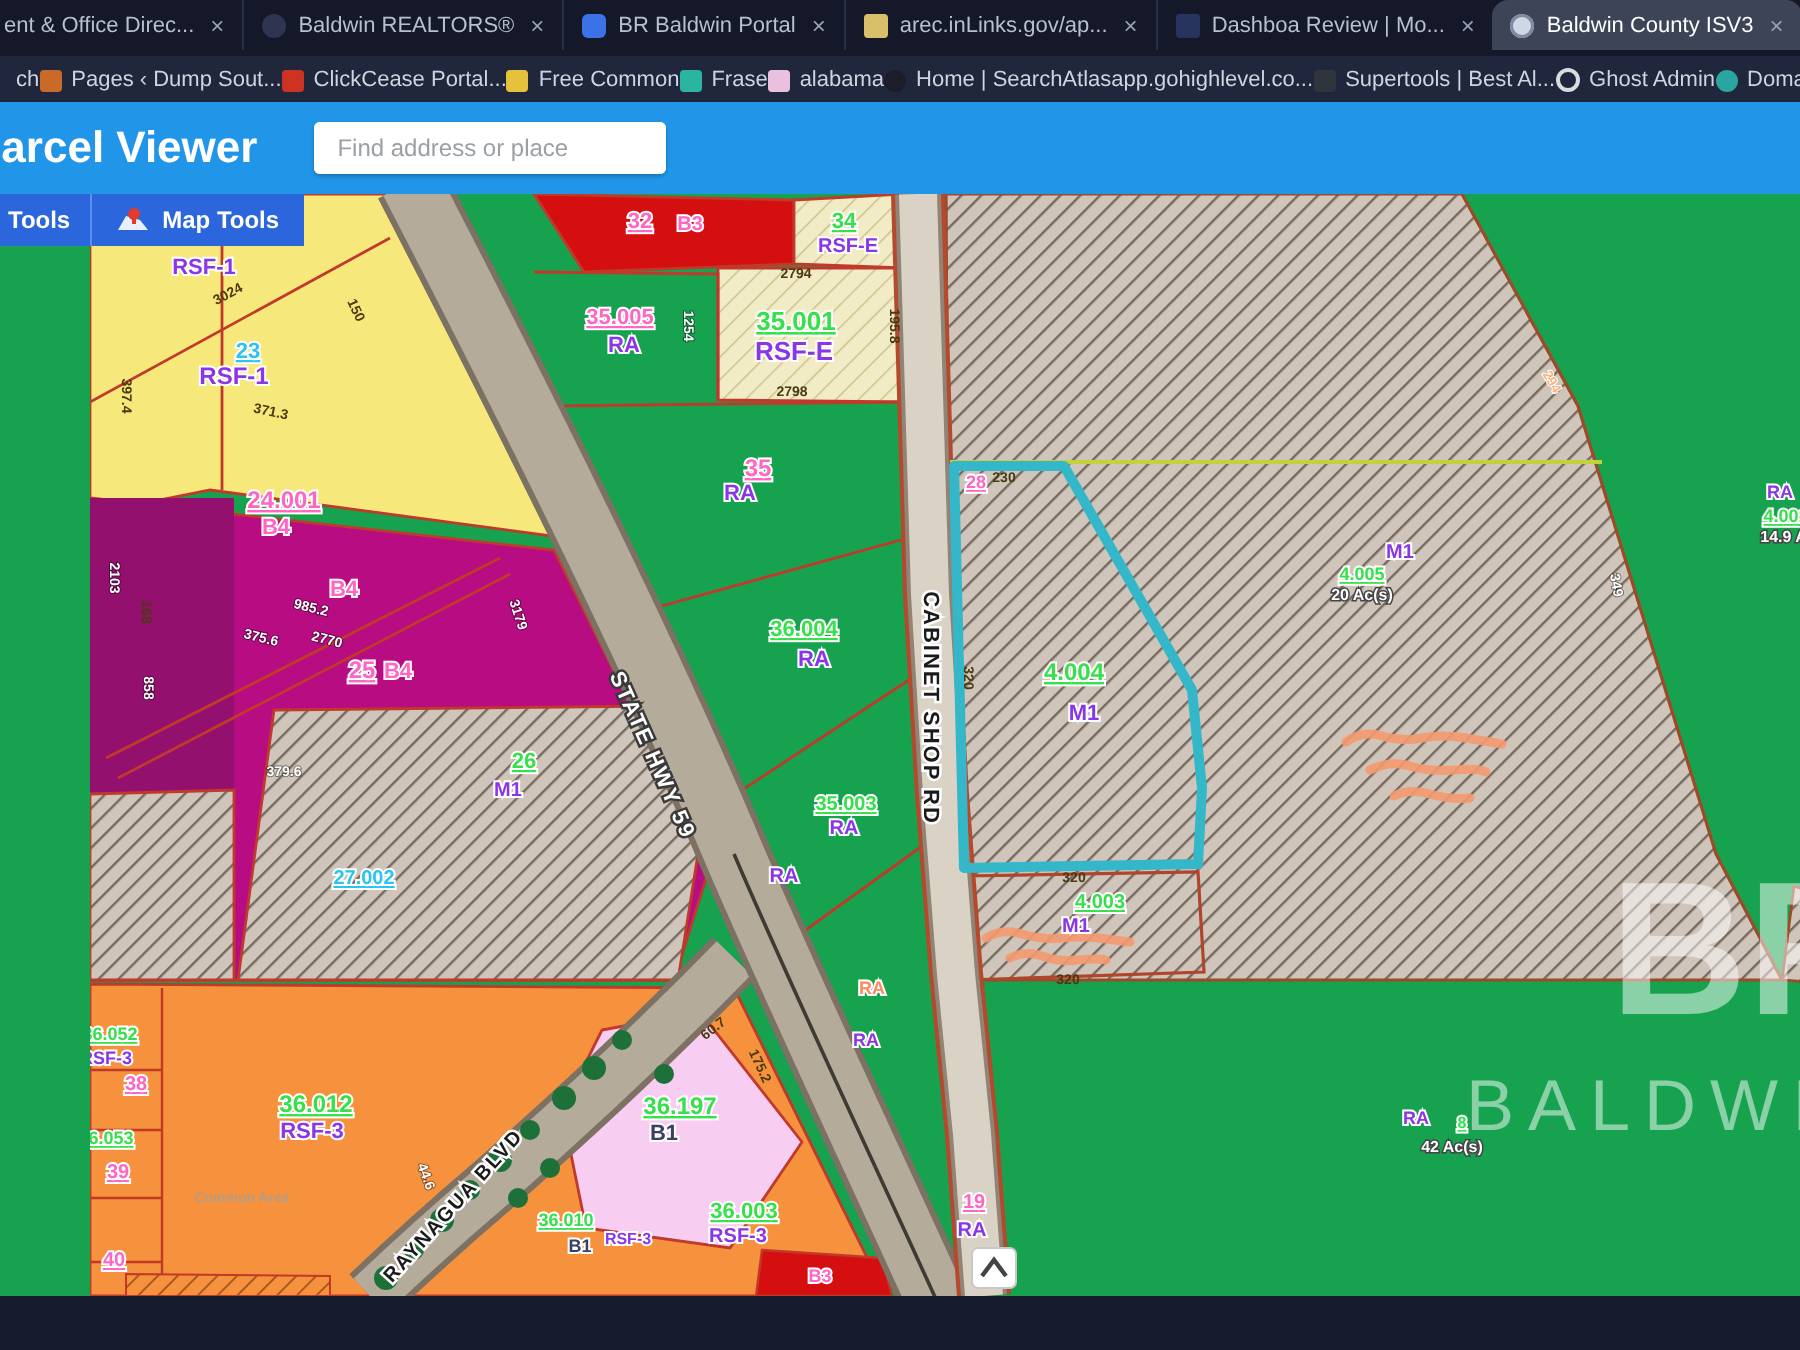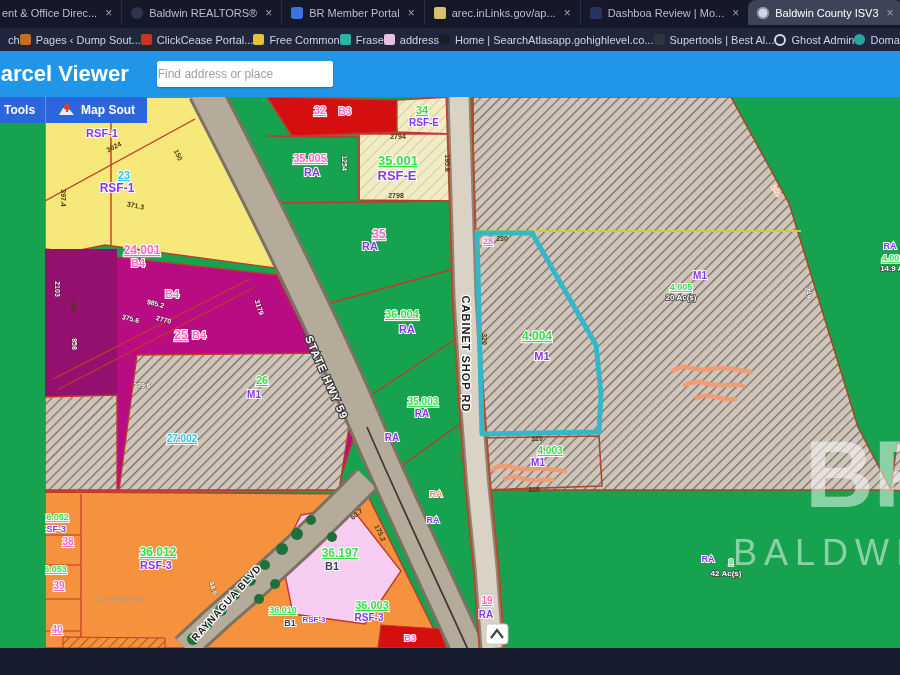--- a/index.html
+++ b/index.html
@@ -22,30 +22,30 @@
   
   .addressbar{display:flex;align-items:center;height:27px;background:#252b45;color:#d8dbe6;
               font-size:12px;padding:0 10px 0 0;}
   .url{flex:1;padding-left:0px;letter-spacing:.2px;}
   .star{color:#cfd3e0;font-size:14px;margin-right:12px;}
   .avatar{width:18px;height:18px;border-radius:50%;background:#4a4fd0;color:#fff;font-weight:bold;
           font-size:11px;display:flex;align-items:center;justify-content:center;}
   
   .bookmarksbar{display:flex;align-items:center;height:23px;background:#20263c;color:#cfd4e2;
                 font-size:11px;padding:0 8px;justify-content:space-between;overflow:hidden;}
-  .bm{display:flex;align-items:flex-start;gap:5px;white-space:nowrap;flex:0 0 auto;}
+  .bm{display:flex;align-items:flex-end;gap:5px;white-space:nowrap;flex:0 0 auto;}
   .bmicon{width:11px;height:11px;border-radius:2px;flex:0 0 11px;}
   .bmicon.circle{border-radius:50%;}
   .bmicon.ring{border-radius:50%;background:transparent !important;border:2px solid #d8dbe2;width:8px;height:8px;flex-basis:8px;}
   
   .appheader{display:flex;align-items:center;height:46px;background:#2196e8;color:#fff;}
   .apptitle{font-size:22px;font-weight:bold;margin-left:-14px;white-space:nowrap;}
   .searchbox{display:flex;align-items:center;background:#fff;border-radius:3px;margin-left:28px;
              height:26px;width:176px;overflow:hidden;box-shadow:0 1px 2px rgba(0,0,0,.25);}
-  .searchbox input{border:none;outline:none;flex:1;height:100%;padding:0 1px;font-size:12px;
+  .searchbox input{border:none;outline:none;flex:1;height:100%;padding:0 12px;font-size:12px;
                    font-family:"Liberation Sans",sans-serif;color:#a21caf;}
   .searchbox input::placeholder{color:#9aa0a6;}
   .sdiv{width:1px;height:18px;background:#d8d8d8;}
   .sbtn{width:26px;height:100%;display:flex;align-items:center;justify-content:center;background:#fff;border:none;}
   
   .maparea{position:relative;width:900px;height:551px;background:#17a24f;padding-left:45px;}
   .toolsbar{position:absolute;left:0;top:0;height:26px;background:#2b66dd;display:flex;
             align-items:center;color:#fff;font-weight:bold;font-size:12px;z-index:5;}
   .tools-btn{padding:0 10px 0 4px;}
   .vdiv{width:1px;height:26px;background:#5d8ef0;}
@@ -80,21 +80,21 @@
         <span class="tlabel">ent &amp; Office Direc...</span>
         <span class="tclose">×</span>
       </div>
       <div class="tab">
         <span class="fav f-dark"></span>
         <span class="tlabel">Baldwin REALTORS®</span>
         <span class="tclose">×</span>
       </div>
       <div class="tab">
         <span class="fav f-shield"></span>
-        <span class="tlabel">BR Member Portal</span>
+        <span class="tlabel">BR Baldwin Portal</span>
         <span class="tclose">×</span>
       </div>
       <div class="tab">
         <span class="fav f-yellow"></span>
         <span class="tlabel">arec.inLinks.gov/ap...</span>
         <span class="tclose">×</span>
       </div>
       <div class="tab">
         <span class="fav f-navy"></span>
         <span class="tlabel">Dashboa Review | Mo...</span>
@@ -123,21 +123,21 @@
       <div class="bm">
         <span class="bmicon" style="background: rgb(230, 194, 60);"></span>
         <span>Free Common</span>
       </div>
       <div class="bm">
         <span class="bmicon" style="background: rgb(43, 181, 160);"></span>
         <span>Frase</span>
       </div>
       <div class="bm">
         <span class="bmicon" style="background: rgb(233, 192, 221);"></span>
-        <span>address</span>
+        <span>alabama</span>
       </div>
       <div class="bm">
         <span class="bmicon circle" style="background: rgb(27, 30, 40);"></span>
         <span>Home | SearchAtlas</span>
       </div>
       <div class="bm">
         <span>app.gohighlevel.co...</span>
       </div>
       <div class="bm">
         <span class="bmicon" style="background: rgb(48, 52, 60);"></span>
@@ -167,21 +167,21 @@
   <div class="maparea">
     <div class="toolsbar">
       <span class="tools-btn">Tools</span>
       <div class="vdiv"></div>
       <span class="maptools-btn">
         <svg width="17" height="14" viewBox="0 0 17 14">
           <path d="M1,12 L5,5 L12,7 L16,12 Z" fill="#e8f0ff"></path>
           <circle cx="9" cy="4" r="3" fill="#e23b2e"></circle>
           <path d="M9,4 L9,9" stroke="#e23b2e" stroke-width="2"></path>
         </svg>
-        <span>Map Sout</span>
+        <span>Map Tools</span>
       </span>
     </div>
 
     <svg id="mapsvg" viewBox="0 0 900 551" width="900" height="551">
       <defs>
         <pattern id="hTan" width="7" height="7" patternUnits="userSpaceOnUse" patternTransform="rotate(45)">
           <rect width="7" height="7" fill="#cfc5ba"></rect>
           <line x1="0" y1="0" x2="0" y2="7" stroke="#76695e" stroke-width="2.4"></line>
         </pattern>
         <pattern id="hCream" width="8" height="8" patternUnits="userSpaceOnUse" patternTransform="rotate(45)">

